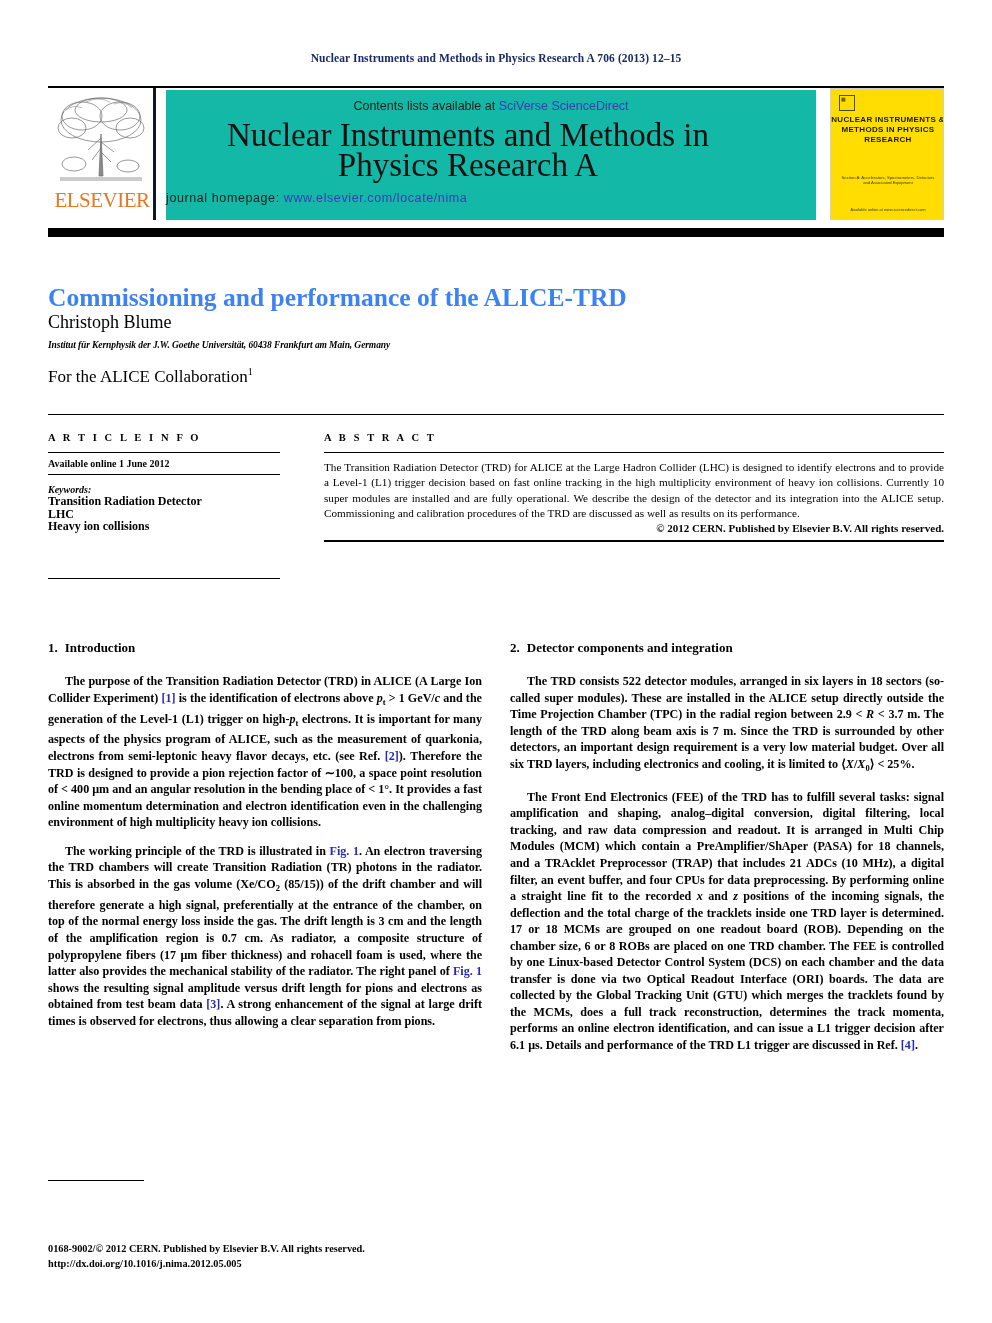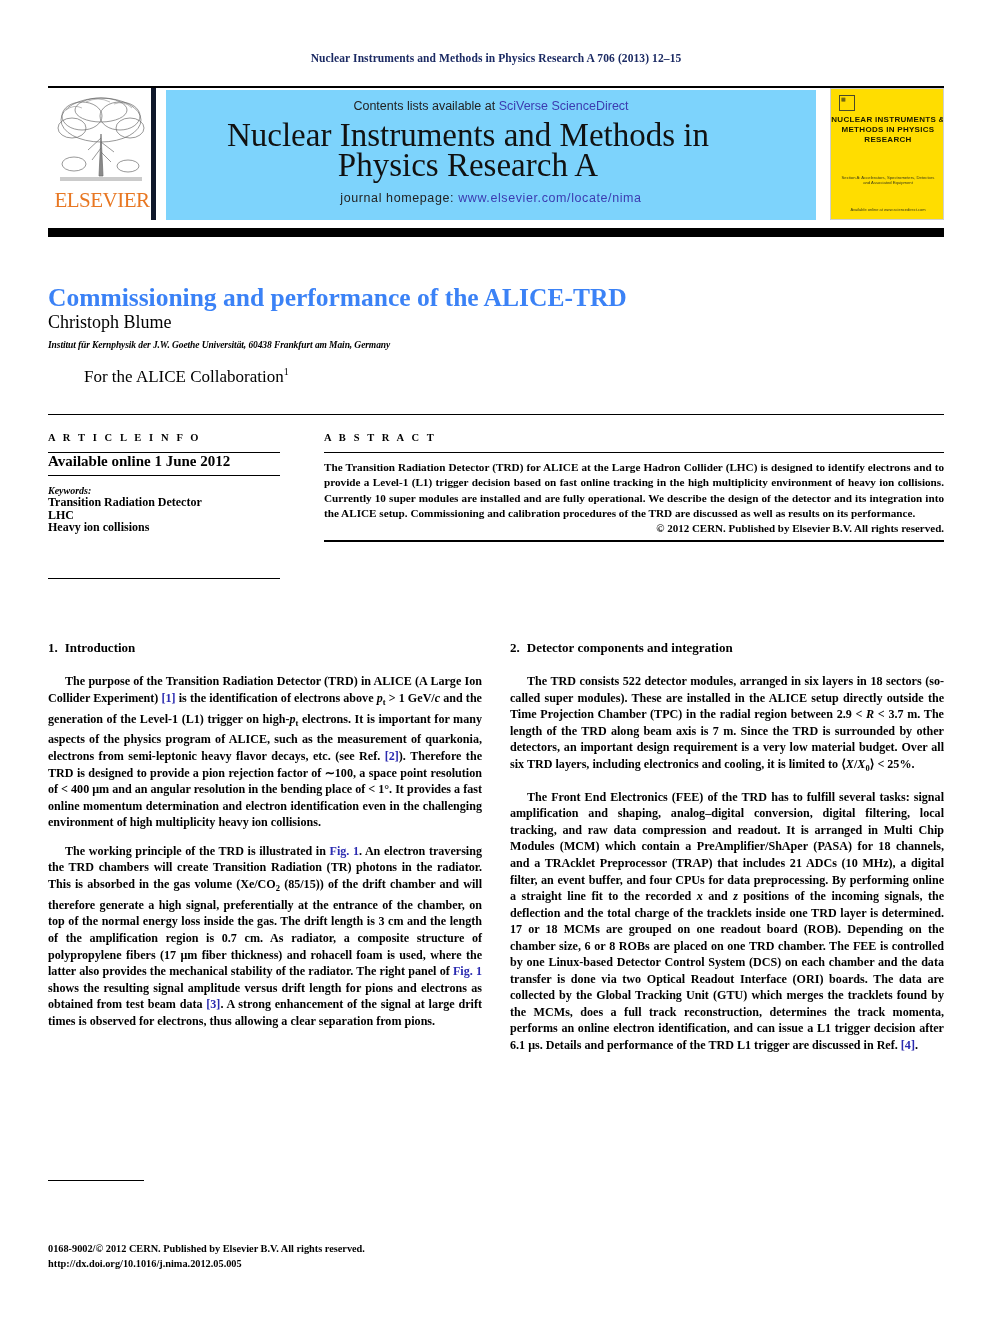--- a/index.html
+++ b/index.html
@@ -61,21 +61,21 @@
     height: 9px;
     background: #000;
   }
 
   .elsevier-logo {
     position: absolute;
     left: 0;
     top: 0;
     width: 108px;
     height: 132px;
-    border-right: 5px solid #0f172a;
+    border-right: 3px solid #0f172a;
     box-sizing: border-box;
   }
   .tree-box {
     position: absolute;
     left: 4px; top: 2px;
     width: 98px; height: 100px;
     overflow: hidden;
   }
   .elsevier-word {
     position: absolute;
@@ -88,21 +88,21 @@
     letter-spacing: -0.5px;
     color: #e87722;
   }
 
   .contents-box {
     position: absolute;
     left: 118px;
     top: 2px;
     width: 650px;
     height: 130px;
-    background: #7dd3fc;
+    background: #14b8a6;
   }
   .contents-line {
     position: absolute;
     left: 0; top: 9px;
     width: 650px;
     text-align: center;
     font-family: "Liberation Sans", sans-serif;
     font-size: 12.5px;
     color: #222;
   }
@@ -117,21 +117,21 @@
     text-align: center;
     font-family: "Liberation Serif", serif;
     font-size: 33px;
     line-height: 30px;
     color: #111;
   }
   .homepage-line {
     position: absolute;
     left: 0; top: 101px;
     width: 650px;
-    text-align: center;
+    text-align: left;
     font-family: "Liberation Sans", sans-serif;
     font-size: 12.5px;
     letter-spacing: 0.6px;
     color: #222;
   }
   .homepage-line a {
     color: #3b3bb0;
     text-decoration: none;
   }
 
@@ -220,21 +220,20 @@
     font-size: 9.5px;
     letter-spacing: -0.1px;
   }
   .collaboration {
     position: absolute;
     left: 48px;
     top: 366px;
     width: 700px;
     font-family: "Liberation Serif", serif;
     font-size: 17px;
-    margin-left: 36px;
   }
   .collaboration sup {
     font-size: 10px;
     vertical-align: super;
   }
 
   
   .info-rule-top {
     position: absolute;
     left: 48px;
@@ -256,23 +255,24 @@
     font-size: 10.5px;
     letter-spacing: 2.6px;
   }
   .artinfo-rule {
     margin-top: 9px;
     width: 232px;
     height: 1px;
     background: #000;
   }
   .artinfo-history {
-    font-family: "Liberation Serif", serif;
-    font-weight: bold;
-    font-size: 15px;
+    margin-top: 5px;
+    font-family: "Liberation Serif", serif;
+    font-weight: bold;
+    font-size: 10px;
   }
   .artinfo-rule2 {
     margin-top: 5px;
     width: 232px;
     height: 1px;
     background: #000;
   }
   .kw-head {
     margin-top: 9px;
     font-family: "Liberation Serif", serif;
@@ -303,21 +303,21 @@
   }
   .abs-rule {
     margin-top: 9px;
     width: 620px;
     height: 1px;
     background: #000;
   }
   .abs-text {
     margin-top: 7px;
     font-family: "Liberation Serif", serif;
-    font-weight: bold;
+    font-weight: normal;
     font-size: 11.2px;
     line-height: 15.4px;
     text-align: justify;
     color: #000;
   }
   .abs-copy {
     text-align: right;
     font-family: "Liberation Serif", serif;
     font-weight: bold;
     font-size: 11px;

